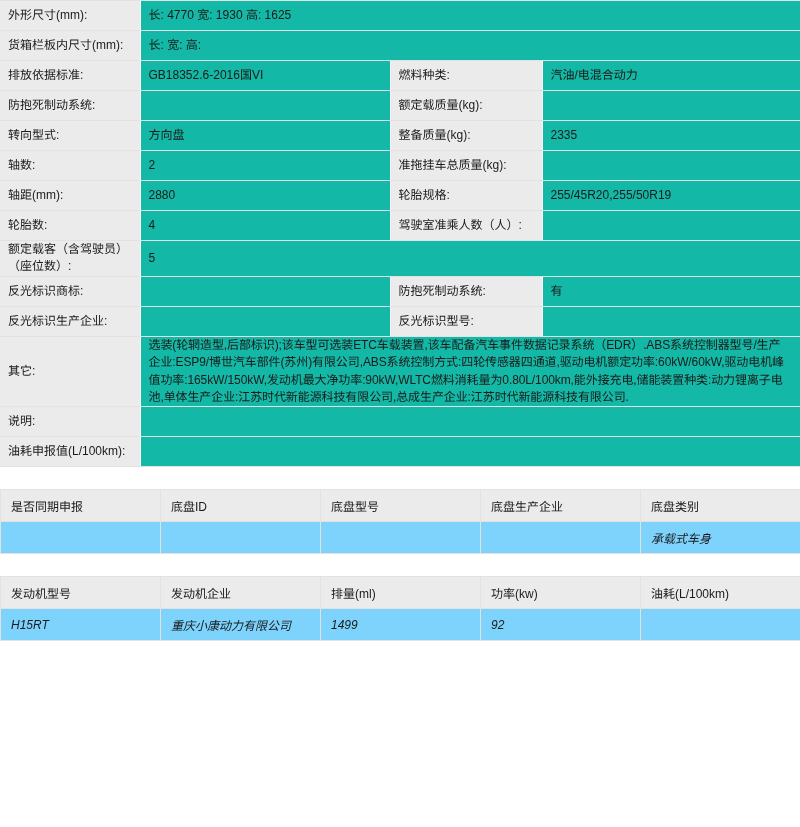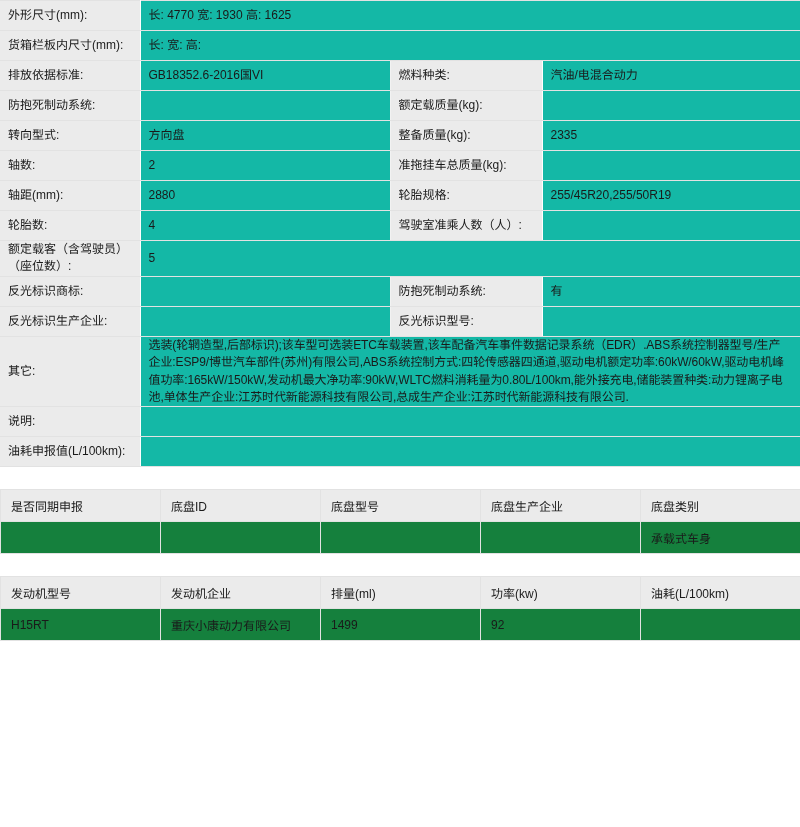--- a/index.html
+++ b/index.html
@@ -89,22 +89,23 @@
     text-align: left;
     vertical-align: middle;
     box-sizing: border-box;
     overflow: hidden;
   }
   table.grid th {
     background: #ebebeb;
     color: #1a1a1a;
   }
   table.grid td {
-    background: #15803d;
-    color: #1a1a1a;
+    background: #7dd3fc;
+    color: #1a1a1a;
+    font-style: italic;
   }
 
   .c1 { width: 160px; }
   .c2 { width: 160px; }
   .c3 { width: 160px; }
   .c4 { width: 160px; }
   .c5 { width: 160px; }
 </style>
 </head>
 <body>

